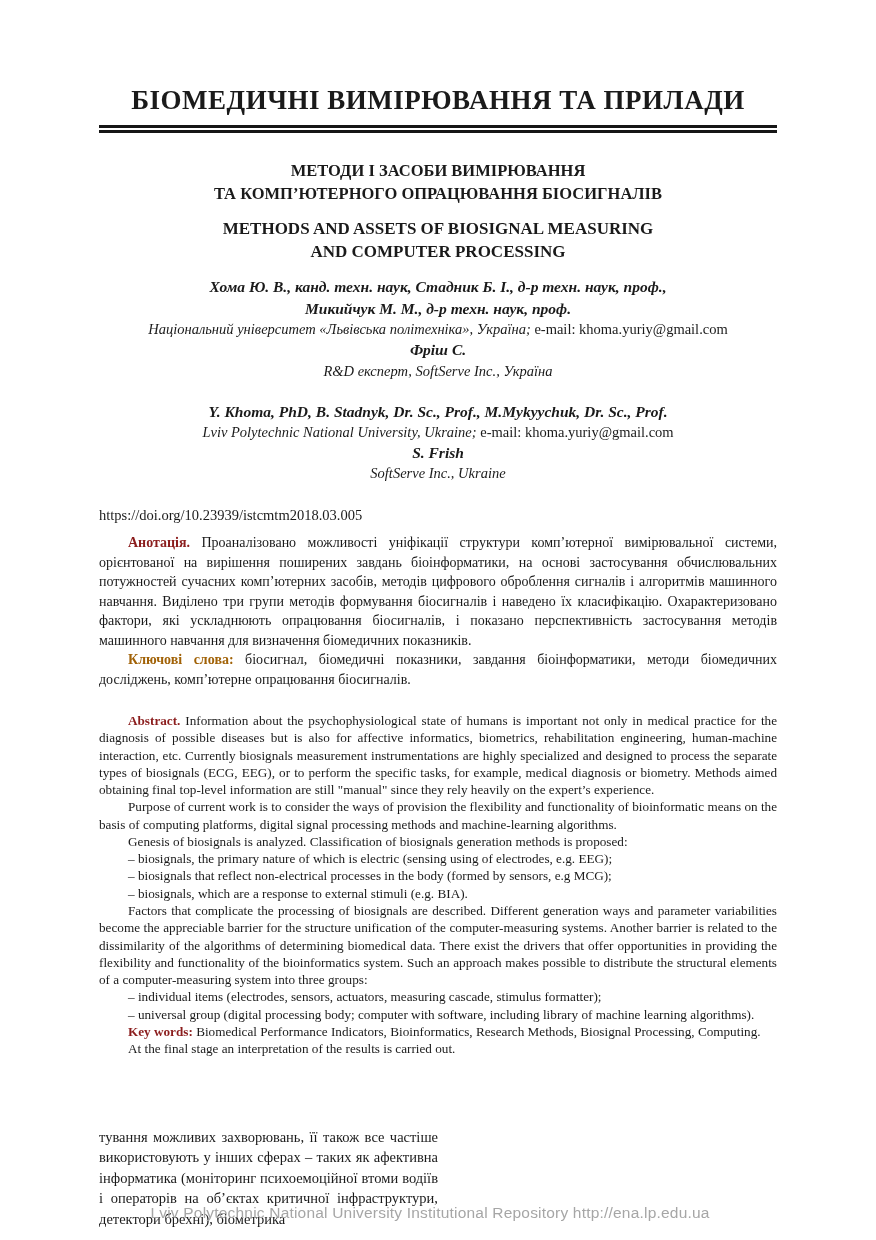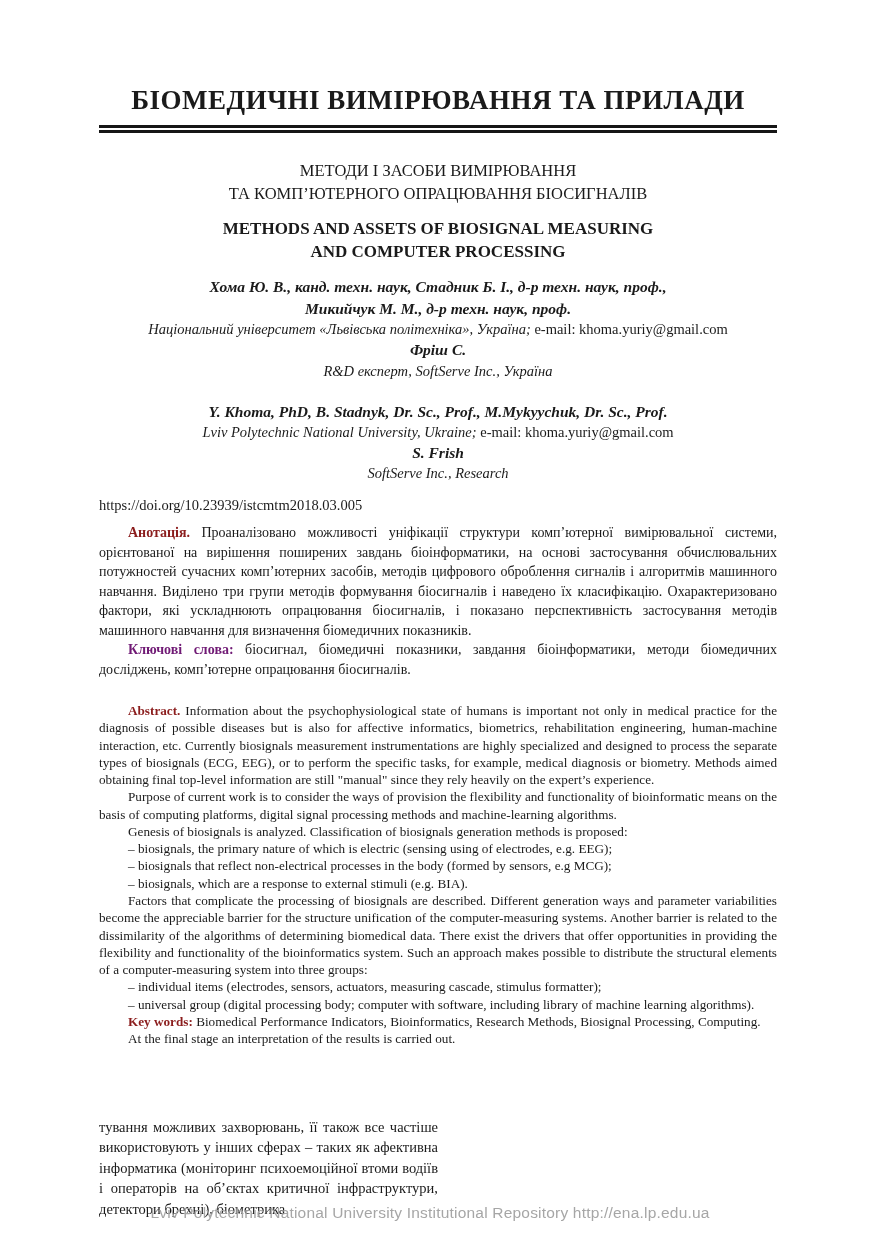--- a/index.html
+++ b/index.html
@@ -30,21 +30,21 @@
   .double-rule {
     margin-top: 9px;
     height: 2px;
     border-top: 3px solid #161616;
     border-bottom: 3px solid #161616;
   }
   .article-title-ua {
     margin-top: 26px;
     text-align: center;
     font-size: 16.5px;
-    font-weight: normal;
+    font-weight: bold;
     line-height: 1.4;
   }
   .article-title-en {
     margin-top: 12px;
     text-align: center;
     font-size: 17px;
     font-weight: bold;
     line-height: 1.35;
   }
   .authors-block {
@@ -57,21 +57,21 @@
     font-size: 15.5px;
     font-weight: bold;
     font-style: italic;
   }
   .affiliation {
     font-size: 14.5px;
     font-style: italic;
   }
   .affiliation .upright { font-style: normal; }
   .doi-line {
-    margin-top: 14px;
+    margin-top: 24px;
     font-size: 14.5px;
     text-align: left;
   }
   .abstract-ua {
     margin-top: 9px;
     font-size: 14px;
     line-height: 1.39;
     text-align: justify;
   }
   .abstract-ua p, .abstract-en p {
@@ -142,28 +142,28 @@
     <div class="author-names">Микийчук М. М., д-р техн. наук, проф.</div>
     <div class="affiliation"><span>Національний університет «Львівська політехніка», Україна;</span> <span class="upright">e-mail: khoma.yuriy@gmail.com</span></div>
     <div class="author-names">Фріш С.</div>
     <div class="affiliation">R&amp;D експерт, SoftServe Inc., Україна</div>
   </div>
 
   <div class="authors-block en">
     <div class="author-names">Y. Khoma, PhD, B. Stadnyk, Dr. Sc., Prof., M.Mykyychuk, Dr. Sc., Prof.</div>
     <div class="affiliation"><span>Lviv Polytechnic National University, Ukraine;</span> <span class="upright">e-mail: khoma.yuriy@gmail.com</span></div>
     <div class="author-names">S. Frish</div>
-    <div class="affiliation">SoftServe Inc., Research</div>
+    <div class="affiliation">SoftServe Inc., Ukraine</div>
   </div>
 
   <div class="doi-line">https://doi.org/10.23939/istcmtm2018.03.005</div>
 
   <div class="abstract-ua">
     <p><span class="label-maroon accent" style="color: rgb(139, 29, 29);">Анотація.</span><span> Проаналізовано можливості уніфікації структури комп’ютерної вимірювальної системи, орієнтованої на вирішення поширених завдань біоінформатики, на основі застосування обчислювальних потужностей сучасних комп’ютерних засобів, методів цифрового оброблення сигналів і алгоритмів машинного навчання. Виділено три групи методів формування біосигналів і наведено їх класифікацію. Охарактеризовано фактори, які ускладнюють опрацювання біосигналів, і показано перспективність застосування методів машинного навчання для визначення біомедичних показників.</span></p>
-    <p><span class="label-maroon accent" style="color: #701a75;">Ключові слова:</span><span> біосигнал, біомедичні показники, завдання біоінформатики, методи біомедичних досліджень, комп’ютерне опрацювання біосигналів.</span></p>
+    <p><span class="label-maroon accent" style="color: #a16207;">Ключові слова:</span><span> біосигнал, біомедичні показники, завдання біоінформатики, методи біомедичних досліджень, комп’ютерне опрацювання біосигналів.</span></p>
   </div>
 
   <div class="abstract-en">
     <p><span class="label-maroon accent" style="color: rgb(139, 29, 29);">Abstract.</span><span>  Information about the psychophysiological state of humans is important not only in medical practice for the diagnosis of possible diseases but is also for affective informatics, biometrics, rehabilitation engineering, human-machine interaction, etc. Currently biosignals measurement instrumentations are highly specialized and designed to process the separate types of biosignals (ECG, EEG), or to perform the specific tasks, for example, medical diagnosis or biometry. Methods aimed obtaining final top-level information are still "manual" since they rely heavily on the expert’s experience.</span></p>
     <p>Purpose of current work is to consider the ways of provision the flexibility and functionality of bioinformatic means on the basis of computing platforms, digital signal processing methods and machine-learning algorithms.</p>
     <p>Genesis of biosignals is analyzed. Classification of biosignals generation methods is proposed:</p>
     <p>– biosignals, the primary nature of which is electric (sensing using of electrodes, e.g. EEG);</p>
     <p>– biosignals that reflect non-electrical processes in the body (formed by sensors, e.g MCG);</p>
     <p>– biosignals, which are a response to external stimuli (e.g. BIA).</p>
     <p>Factors that complicate the processing of biosignals are described. Different generation ways and parameter variabilities become the appreciable barrier for the structure unification of the computer-measuring systems. Another barrier is related to the dissimilarity of the algorithms of determining biomedical data. There exist the drivers that offer opportunities in providing the flexibility and functionality of the bioinformatics system. Such an approach makes possible to distribute the structural elements of a computer-measuring system into three groups:</p>

